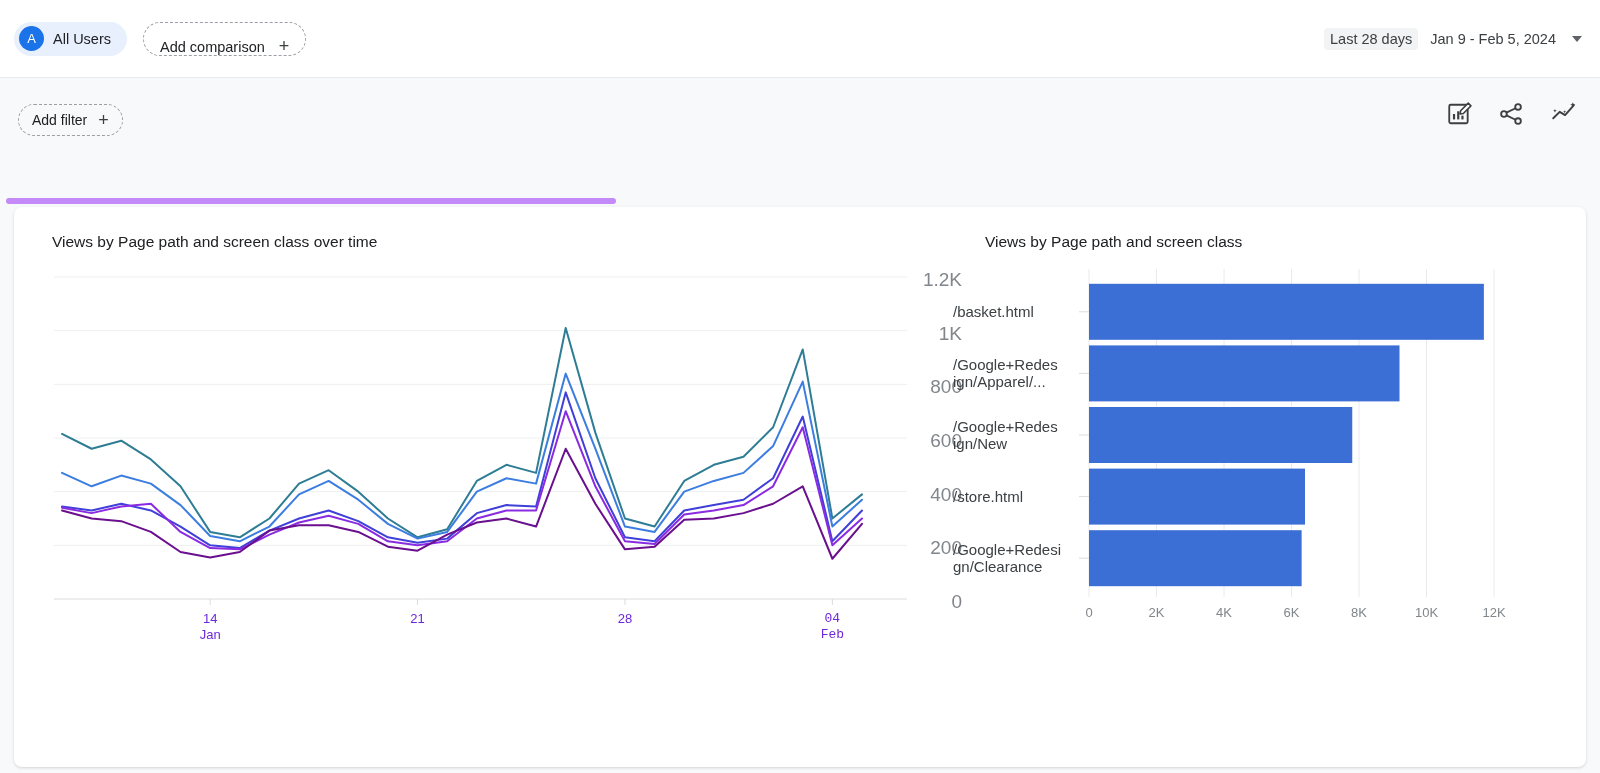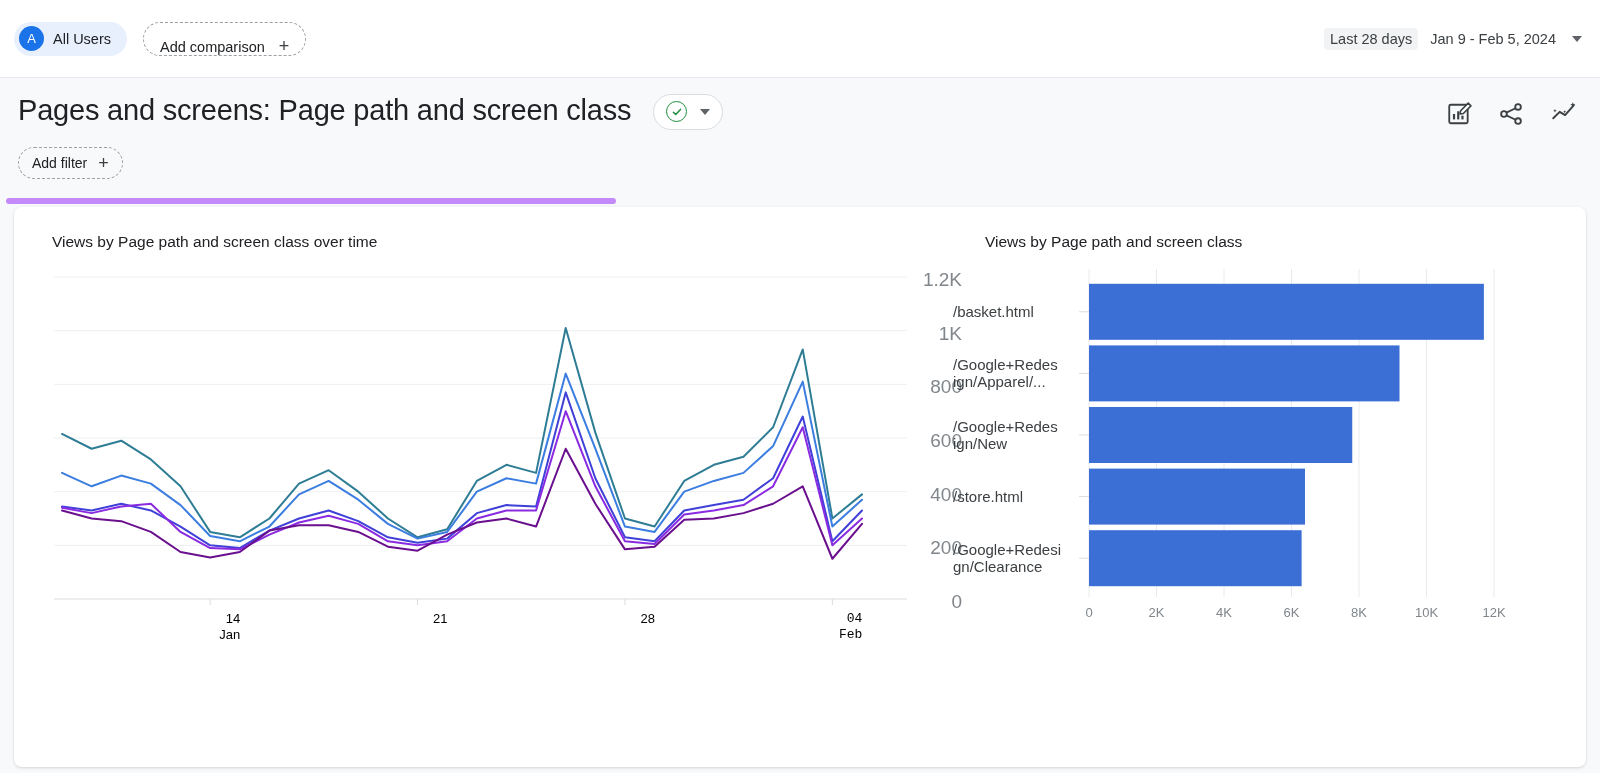--- a/index.html
+++ b/index.html
@@ -164,22 +164,22 @@
   .ln-axis-label {
     position: absolute;
     font-size: 19px;
     color: #80868b;
     text-align: right;
     width: 48px;
   }
   .ln-x-label {
     position: absolute;
     font-size: 13px;
-    color: #000000;
-    text-align: right;
+    color: #6d28d9;
+    text-align: center;
     width: 60px;
     line-height: 16px;
   }
 
   
   .barchart-wrap { position: absolute; left: 0; top: 62px; width: 600px; height: 400px; }
   .bar-label {
     position: absolute;
     font-size: 15px;
     color: #3c4043;
@@ -209,31 +209,20 @@
     <span class="plus-glyph">+</span>
   </button>
   <div class="daterange">
     <span class="chip-28">Last 28 days</span>
     <span>Jan 9 - Feb 5, 2024</span>
     <span class="caret-down"></span>
   </div>
 </div>
 
 <div class="titlebar">
-  <div class="title-row">
-    <div class="page-title">Pages and screens: Page path and screen class</div>
-    <div class="title-status">
-      <span class="check-circle">
-        <svg width="12" height="12" viewBox="0 0 12 12">
-            <path d="M2.4 6.2 L4.7 8.5 L9.5 3.4" stroke="#1e8e3e" stroke-width="1.5" fill="none" stroke-linecap="round" stroke-linejoin="round"></path>
-          </svg>
-      </span>
-      <span class="caret-down"></span>
-    </div>
-  </div>
   <div class="title-underline"></div>
 
   <div class="title-icons">
     <span class="ticon">
       <svg width="26" height="26" viewBox="0 0 24 24">
         <rect x="3" y="3.5" width="17" height="17" rx="1.4" fill="none" stroke="#3c4043" stroke-width="1.7"></rect>
         <rect x="6.4" y="12" width="2" height="5" fill="#3c4043"></rect>
         <rect x="10.3" y="9.5" width="2" height="7.5" fill="#3c4043"></rect>
         <rect x="14.2" y="13.5" width="2" height="3.5" fill="#3c4043"></rect>
         <path d="M13.5 9 L20.5 2 L23 4.5 L16 11.5 L13 12 Z" fill="#fff" stroke="#3c4043" stroke-width="1.5" stroke-linejoin="round"></path>

